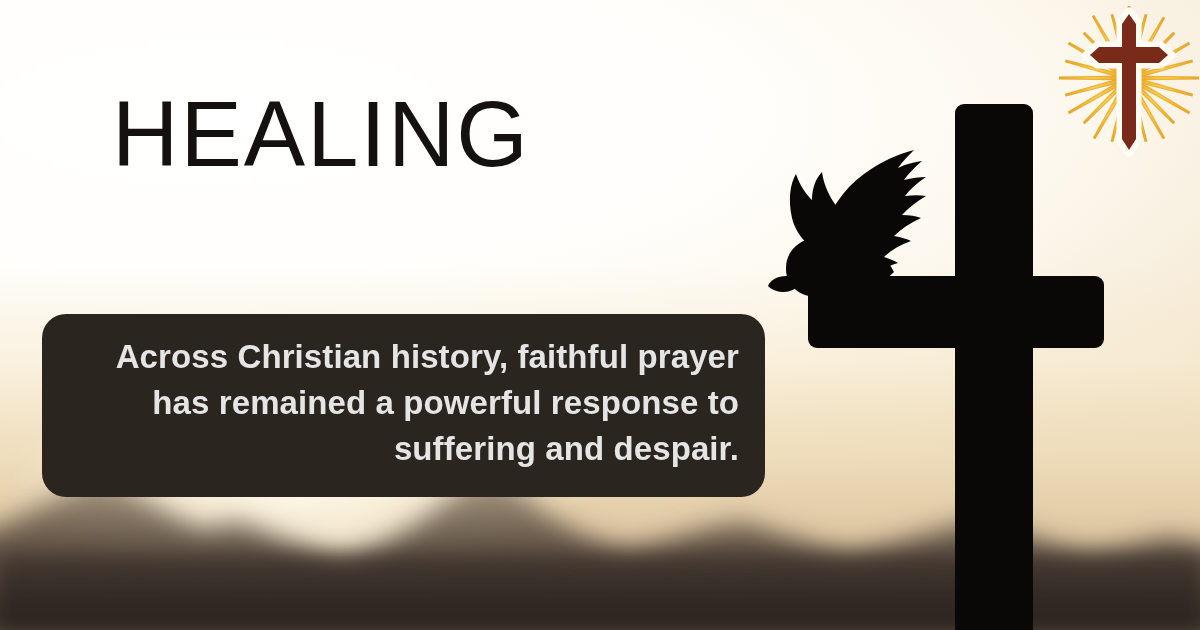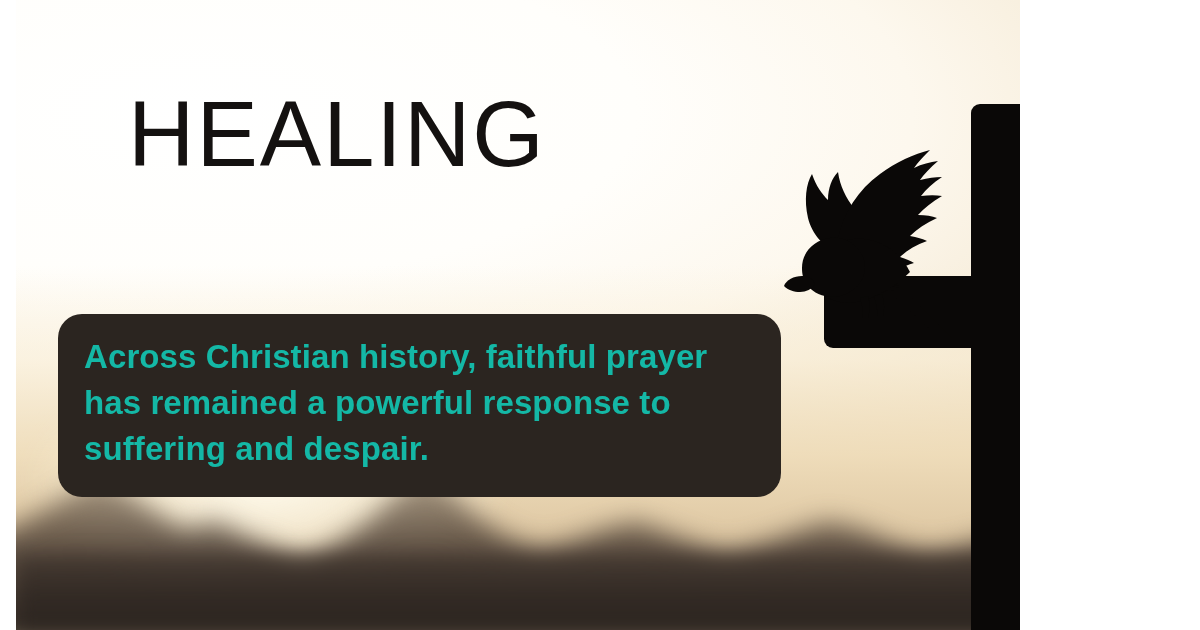--- a/index.html
+++ b/index.html
@@ -3,26 +3,25 @@
 <meta charset="utf-8">
 <style>
   html, body {
     margin: 0;
     padding: 0;
     background: #ffffff;
   }
 
   #poster {
     position: relative;
-    width: 1004px;
+    width: 1200px;
     height: 630px;
     overflow: hidden;
     font-family: "Liberation Sans", sans-serif;
     background: #ffffff;
-    margin-left: 16px;
   }
 
   
   .sky {
     position: absolute;
     inset: 0;
     background:
       radial-gradient(115% 70% at 18% 18%, #ffffff 0%, #fffefb 38%, #fdf8ee 62%, #f6ecd9 82%, #efe0c6 100%);
   }
   .sky-warm {
@@ -121,25 +120,25 @@
     height: 183px;
     background: #2b2520;
     border-radius: 24px;
     display: flex;
     align-items: center;
     justify-content: center;
     box-sizing: border-box;
     padding: 8px 26px 14px;
   }
   .caption-text {
-    color: #14b8a6;
+    color: #e5e5e5;
     font-size: 33px;
     line-height: 46px;
     font-weight: bold;
-    text-align: left;
+    text-align: right;
     font-family: "Liberation Sans Narrow", "Liberation Sans", sans-serif;
     letter-spacing: 0.1px;
   }
 
   
   .logo {
     position: absolute;
     left: 1058px;
     top: 0px;
     width: 142px;

